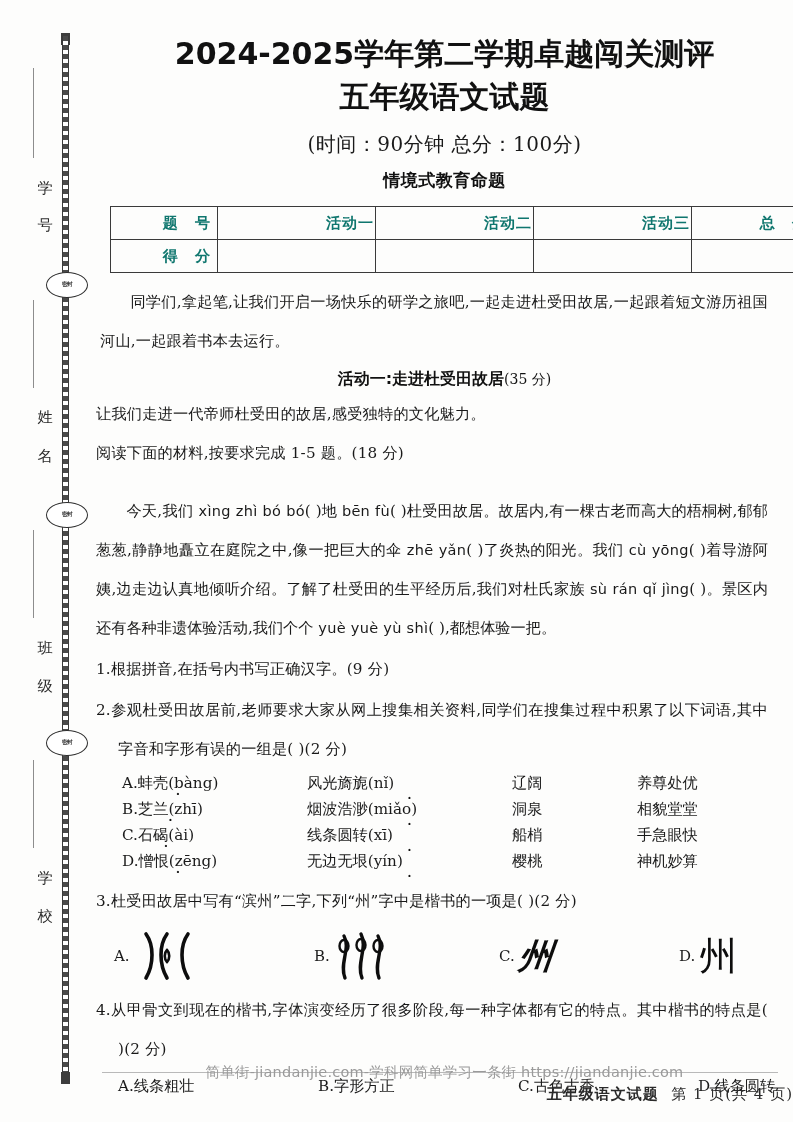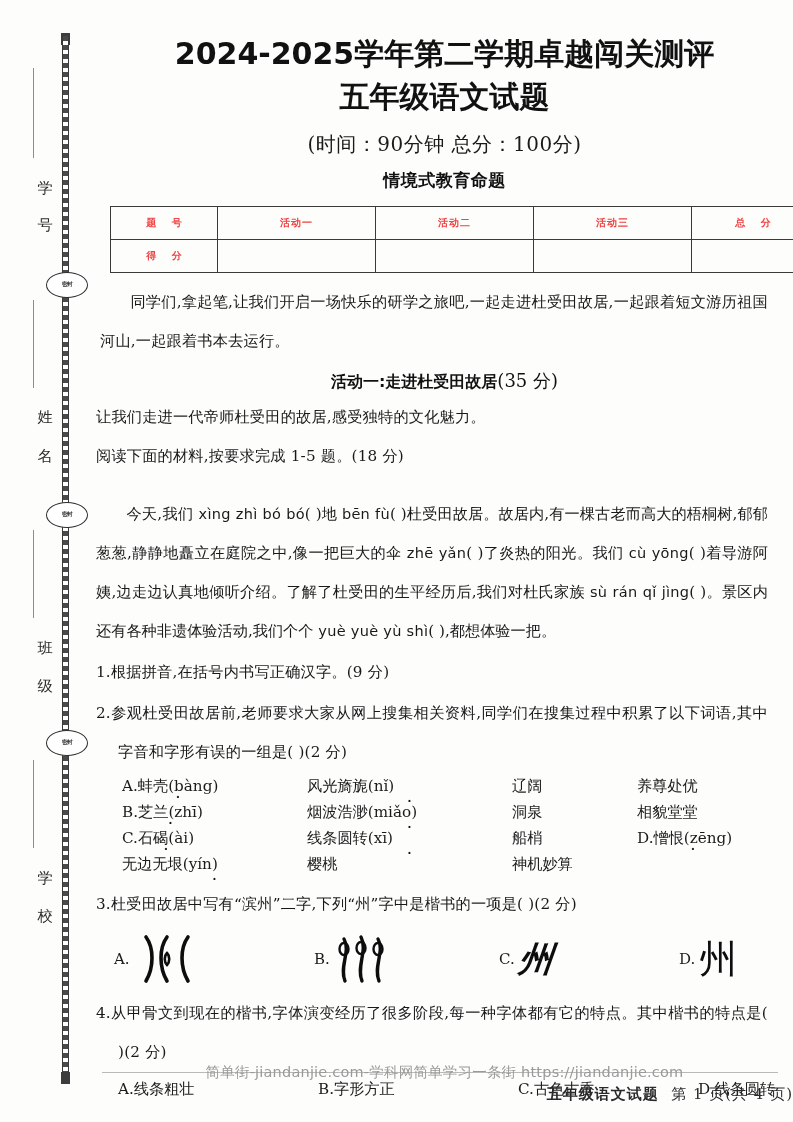--- a/index.html
+++ b/index.html
@@ -148,26 +148,26 @@
     width: 652px;
   }
   table.score-table {
     border-collapse: collapse;
     width: 652px;
     table-layout: fixed;
   }
   table.score-table td {
     border: 1px solid #3a3a3a;
     height: 30px;
-    text-align: center;
+    text-align: right;
     vertical-align: middle;
     font-family: "DejaVu Sans", "Liberation Sans", sans-serif;
-    font-size: 10px;
-    font-weight: bold;
-    color: #ef4444;
+    font-size: 15px;
+    font-weight: bold;
+    color: #0f766e;
   }
   table.score-table td.head-cell { letter-spacing: 6px; text-indent: 6px; }
   table.score-table tr td:first-child { width: 104px; }
   table.score-table td.act { width: 155px; letter-spacing: 1px; }
   table.score-table td.total { width: 120px; }
 
   
   .body-text {
     font-family: "DejaVu Serif", "Liberation Serif", serif;
     font-size: 15.2px;
@@ -192,21 +192,21 @@
     text-align: center;
     margin-top: 8px;
     font-size: 16px;
     font-family: "DejaVu Sans", "Liberation Sans", sans-serif;
     font-weight: bold;
     color: #111;
   }
   .activity-head .pts {
     font-family: "DejaVu Serif", "Liberation Serif", serif;
     font-weight: normal;
-    font-size: 18px;
+    font-size: 14px;
   }
 
   .block-lead { margin-top: 5px; width: 670px; }
   .block-passage { margin-top: 19px; width: 672px; }
   .blank-paren { letter-spacing: 0; }
   .pinyin {
     font-family: "DejaVu Sans", "Liberation Sans", sans-serif;
     font-size: 14.5px;
     letter-spacing: 0.3px;
   }
@@ -411,20 +411,21 @@
     <div class="opt-cell">养尊处优</div>
 
     <div class="opt-cell"><span>B.</span><span class="dotted">芝兰(zhī)</span></div>
     <div class="opt-cell dotted">烟波浩渺(miǎo)</div>
     <div class="opt-cell">洞泉</div>
     <div class="opt-cell">相貌堂堂</div>
 
     <div class="opt-cell"><span>C.</span><span class="dotted">石碣(ài)</span></div>
     <div class="opt-cell dotted">线条圆转(xī)</div>
     <div class="opt-cell">船梢</div>
+    <div class="opt-cell">手急眼快</div>
 
     <div class="opt-cell"><span>D.</span><span class="dotted">憎恨(zēng)</span></div>
     <div class="opt-cell dotted">无边无垠(yín)</div>
     <div class="opt-cell">樱桃</div>
     <div class="opt-cell">神机妙算</div>
   </div>
 
   <div class="body-text q" style="margin-top:8px;">
     <p class="para q-hang"><span>3.</span><span>杜受田故居中写有“滨州”二字,下列“州”字中是楷书的一项是(       )(2 分)</span></p>
   </div>

